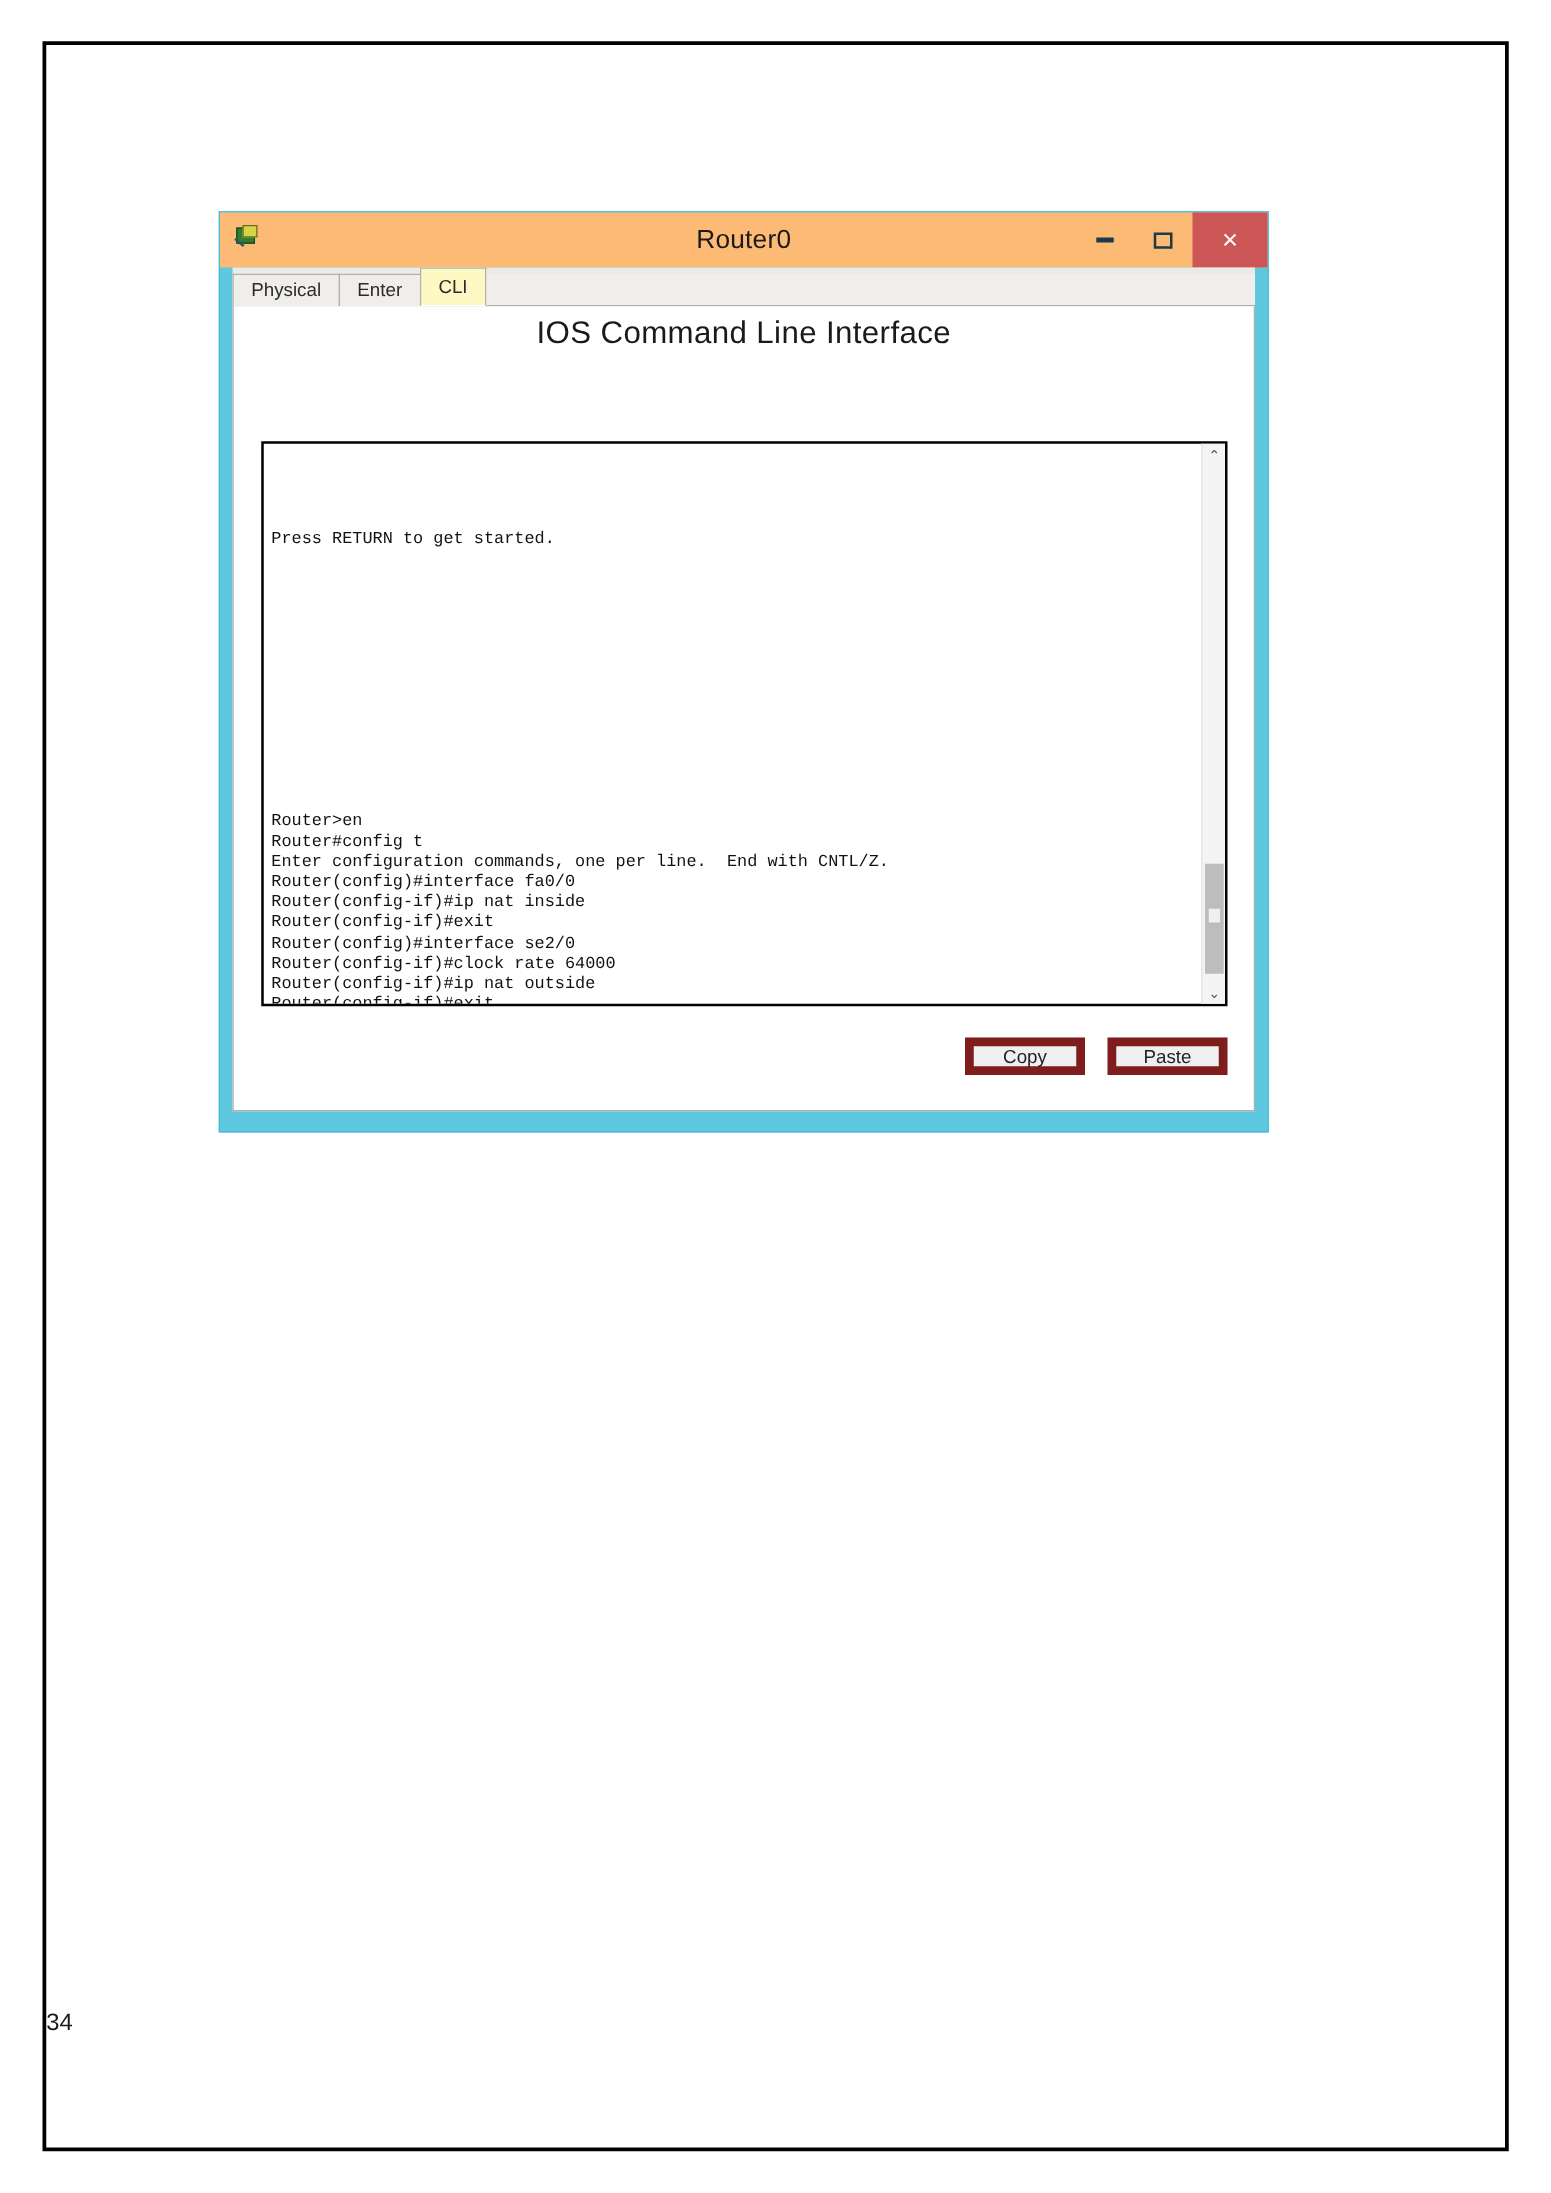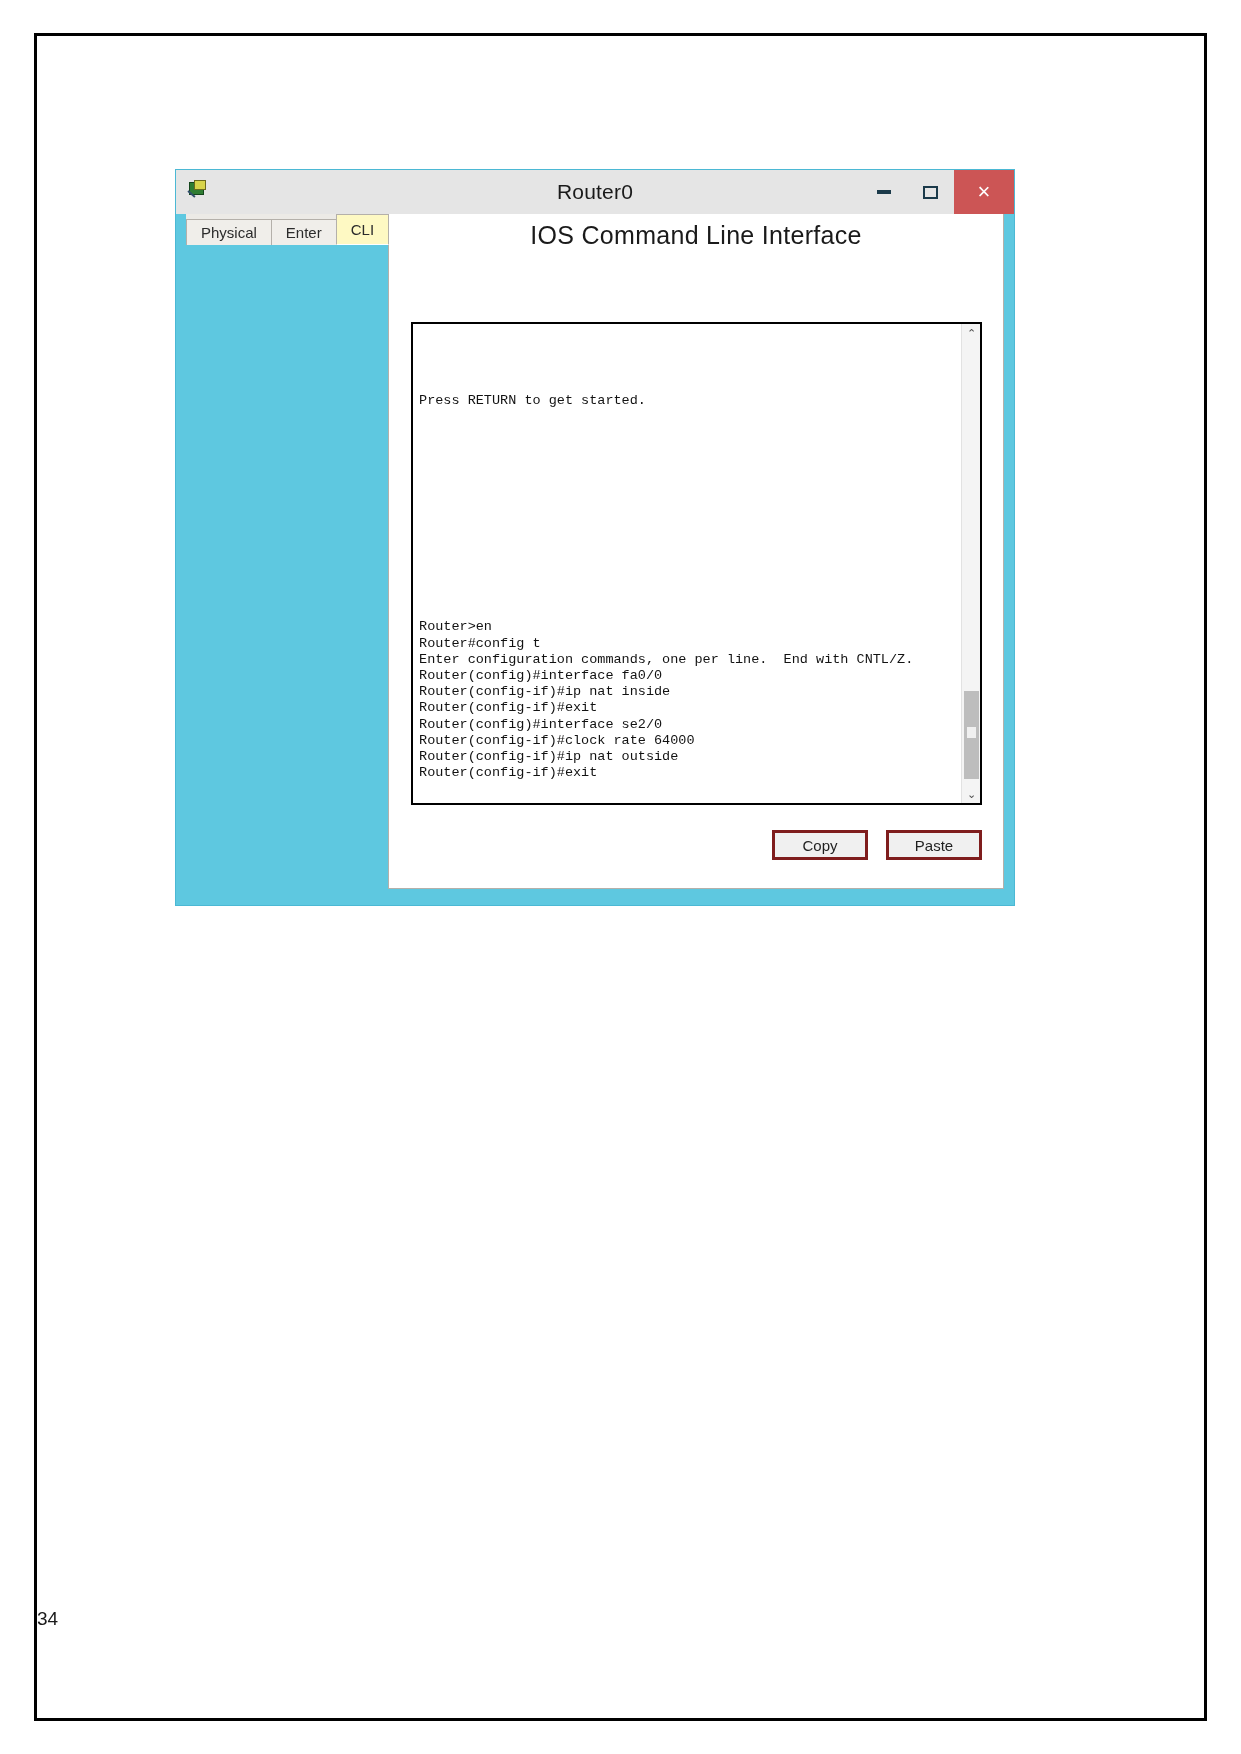--- a/index.html
+++ b/index.html
@@ -35,21 +35,21 @@
     width: 840px;
     height: 737px;
     background: #5ec8e0;
     border: 1px solid #4bb8d4;
     box-sizing: border-box;
   }
 
   .titlebar {
     position: relative;
     height: 44px;
-    background: #e5e5e5;
+    background: #fdba74;
     display: flex;
     align-items: center;
   }
   .title-icon {
     width: 26px;
     height: 26px;
     margin-left: 9px;
     position: relative;
     flex: 0 0 auto;
   }
@@ -104,21 +104,21 @@
   }
 
   
   .pt-body {
     position: absolute;
     left: 10px;
     right: 10px;
     top: 44px;
     bottom: 16px;
     display: flex;
-    flex-direction: row;
+    flex-direction: column;
   }
   .tabstrip {
     display: flex;
     align-items: flex-end;
     height: 31px;
     background: #eceae6;
     border-bottom: none;
   }
   .tab {
     height: 26px;
@@ -242,21 +242,21 @@
     position: absolute;
     right: 21px;
     bottom: 28px;
     display: flex;
     gap: 18px;
   }
   .btn {
     width: 96px;
     height: 30px;
     background: #f0f0f0;
-    border: 3px solid #7f1d1d;
+    border: 7px solid #7f1d1d;
     font-size: 15px;
     color: #1f1f1f;
     display: flex;
     align-items: center;
     justify-content: center;
     font-family: "Liberation Sans", sans-serif;
     cursor: default;
     box-sizing: border-box;
   }
 

